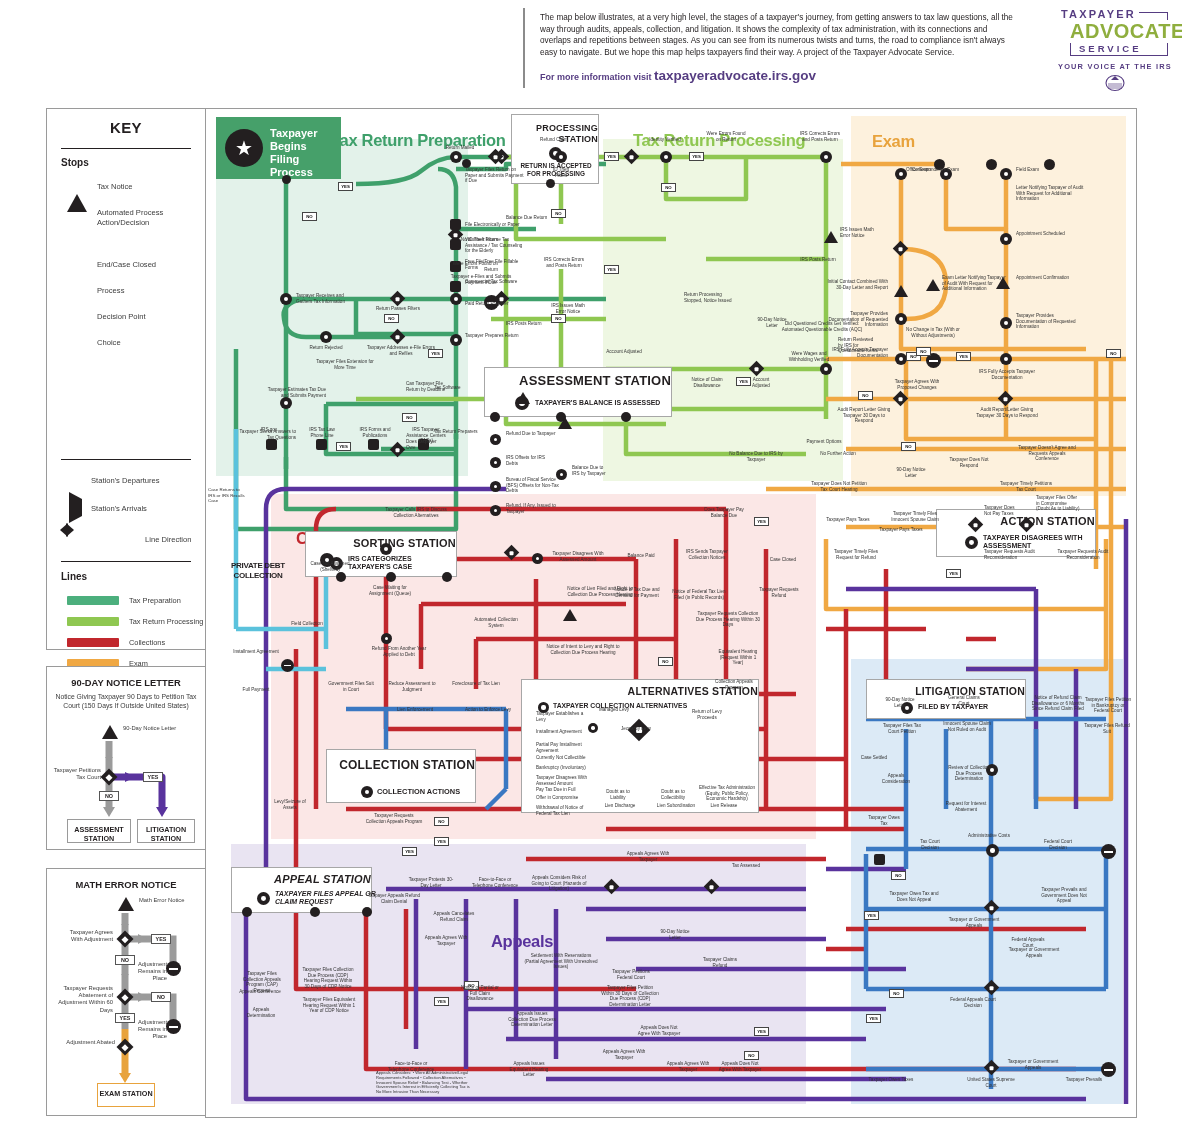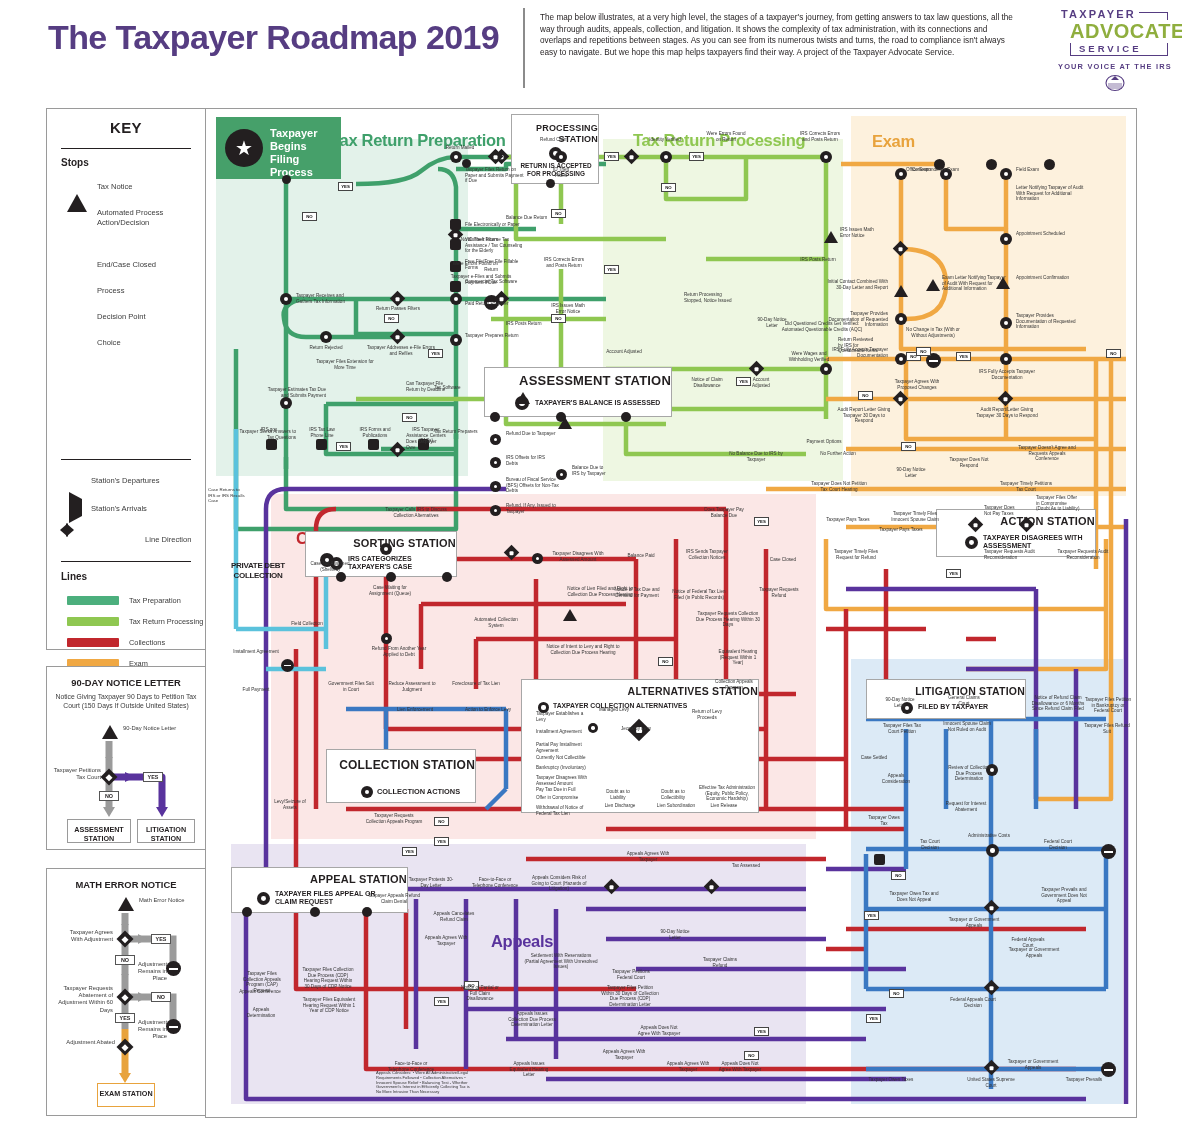--- a/index.html
+++ b/index.html
@@ -107,23 +107,26 @@
   .ynbox{position:absolute;border:0.8px solid #444;background:#fff;font-size:4.3px;font-weight:bold;color:#111;padding:0.5px 2px;box-sizing:border-box;text-align:center;line-height:6px;}
 
   svg.lines{position:absolute;left:0;top:0;width:930px;height:1008px;pointer-events:none;}
 </style>
 </head>
 <body>
 
 <div class="wrap">
 
   <div id="header">
-    <div id="title-main">The Taxpayer Roadmap 2019</div>
     <div id="header-rule"></div>
     <div id="intro">The map below illustrates, at a very high level, the stages of a taxpayer's journey, from getting answers to tax law questions, all the way through audits, appeals, collection, and litigation. It shows the complexity of tax administration, with its connections and overlaps and repetitions between stages. As you can see from its numerous twists and turns, the road to compliance isn't always easy to navigate. But we hope this map helps taxpayers find their way. A project of the Taxpayer Advocate Service.</div>
+    <div id="moreinfo">
+      <span>For more information visit</span>
+      <span class="url">taxpayeradvocate.irs.gov</span>
+    </div>
     <div id="logo">
       <div class="logo-box"></div>
       <div class="logo-tax">TAXPAYER</div>
       <div class="logo-adv">ADVOCATE</div>
       <div class="logo-ser">SERVICE</div>
       <div class="logo-voice">YOUR VOICE AT THE IRS</div>
       <svg class="logo-seal" viewBox="0 0 22 20">
         <ellipse cx="11" cy="9" rx="9" ry="7.5" fill="none" stroke="#563d82" stroke-width="1.1"></ellipse>
         <path d="M4 14 H18 M4 12 H18 M4 10 H18" stroke="#563d82" stroke-width="0.7"></path>
         <path d="M11 2 L15 6 L7 6 Z" fill="#563d82"></path>
@@ -477,21 +480,21 @@
       <div class="gearicon" style="left:16px;top:22px;width:11px;height:11px;"></div>
       <div class="st-sub" style="left:31px;top:22px;width:200px;font-size:6.8px;">TAXPAYER COLLECTION ALTERNATIVES</div>
     </div>
 
     <div class="station" style="left:660px;top:570px;width:160px;height:40px;">
       <div class="st-name" style="top:5px;font-size:10.5px;">LITIGATION STATION</div>
       <div class="gearicon" style="left:34px;top:22px;width:12px;height:12px;"></div>
       <div class="st-sub" style="left:51px;top:23px;width:104px;font-size:7px;">FILED BY TAXPAYER</div>
     </div>
 
-    <div class="station" style="left:25px;top:758px;width:177px;height:46px;">
+    <div class="station" style="left:25px;top:758px;width:141px;height:46px;font-style:italic;">
       <div class="st-name" style="top:5px;font-size:11px;">APPEAL STATION</div>
       <div class="gearicon" style="left:25px;top:24px;width:13px;height:13px;"></div>
       <div class="st-sub" style="left:43px;top:22px;width:108px;font-size:7px;line-height:8px;">TAXPAYER FILES APPEAL OR CLAIM REQUEST</div>
     </div>
 
     <div class="zone-label" style="left:14px;top:452px;width:76px;font-size:8px;line-height:10px;color:#231f20;text-align:center;">PRIVATE DEBT COLLECTION</div>
     <div class="mlabel" style="left:2px;top:378px;width:40px;font-size:4.4px;">Case Returns to IRS or IRS Recalls Case</div>
 
     <div class="nodeplain" style="left:76px;top:66px;width:9px;height:9px;"></div>
     <div class="nodeplain" style="left:256px;top:50px;width:9px;height:9px;"></div>

